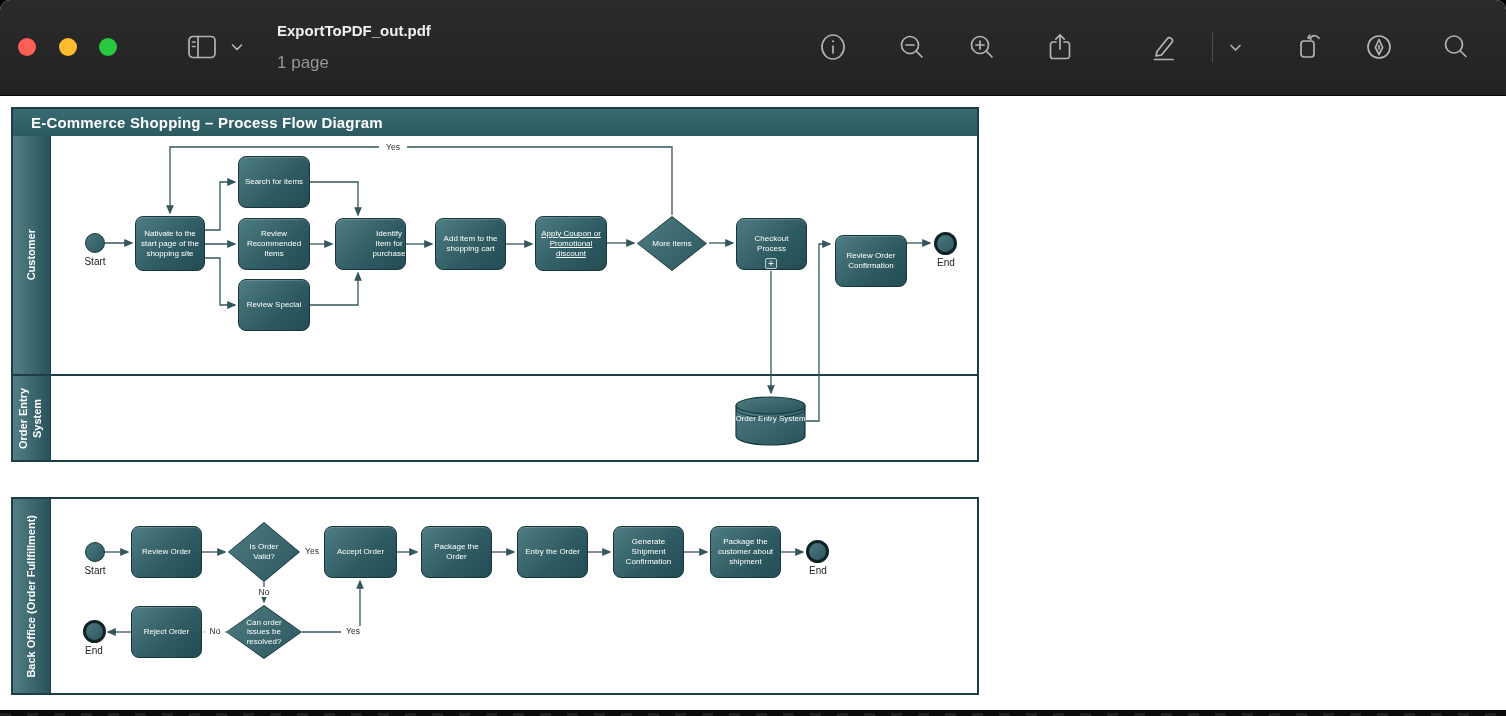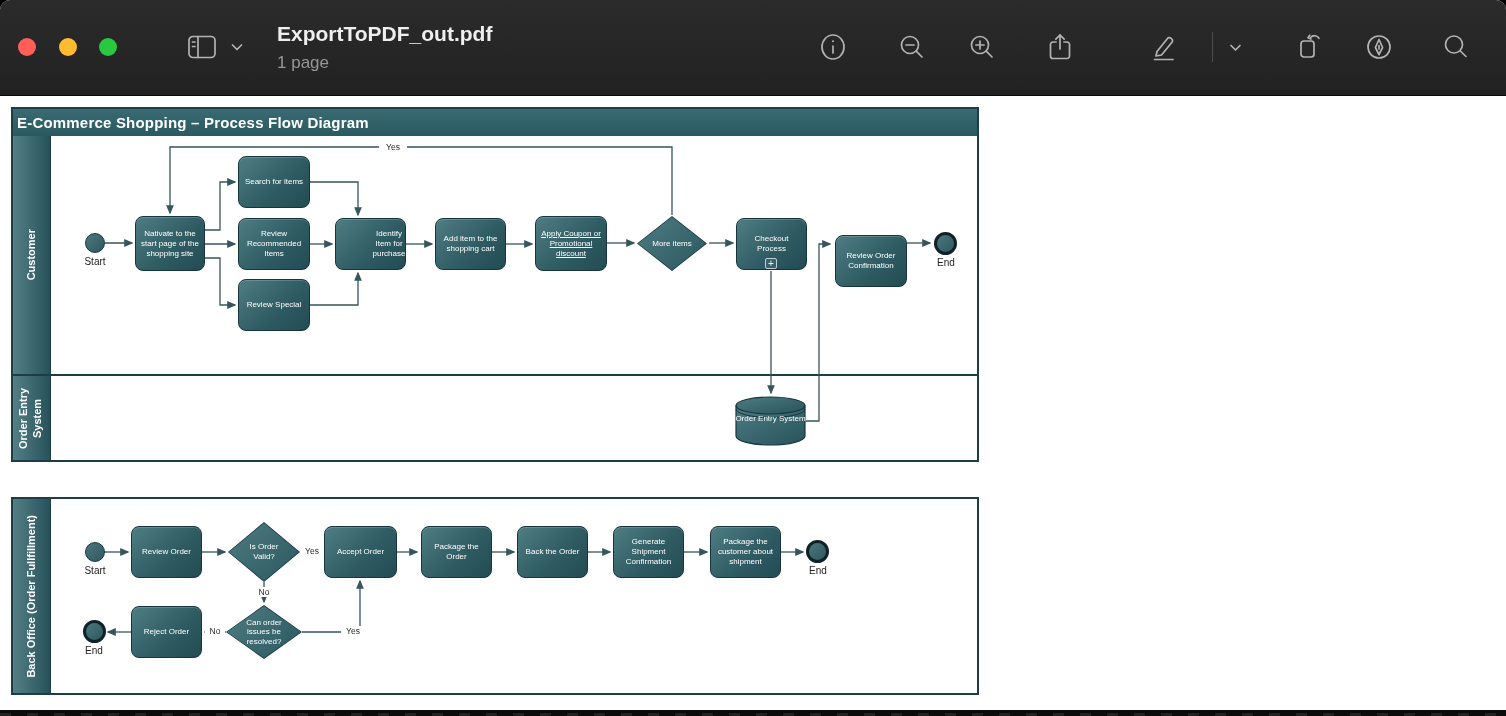--- a/index.html
+++ b/index.html
@@ -9,31 +9,31 @@
   
   .titlebar { position:absolute; left:0; top:0; width:1506px; height:96px;
     background:linear-gradient(180deg,#2b2b2b,#222); border-bottom:1px solid #0a0a0a; }
   .tl { position:absolute; top:38px; width:18px; height:18px; border-radius:50%; }
   .tl.red { left:18px; background:#ff5f57; }
   .tl.yellow { left:59px; background:#febc2e; }
   .tl.green { left:99px; background:#28c840; }
   .tbicon { position:absolute; top:31px; width:32px; height:32px; display:flex; align-items:center; justify-content:center; }
   .tbicon svg { stroke:#b3b3b3; fill:none; stroke-width:1.7; stroke-linecap:round; stroke-linejoin:round; }
   .tb-divider { position:absolute; left:1212px; top:32px; width:1px; height:30px; background:#4d4d4d; }
-  .win-title { position:absolute; left:277px; top:22px; font-size:21px; font-weight:bold; color:#efefef; }
+  .win-title { position:absolute; left:277px; top:22px; font-size:15px; font-weight:bold; color:#efefef; }
   .win-subtitle { position:absolute; left:277px; top:53px; font-size:17px; color:#969696; }
 
   
   .content { position:absolute; left:0; top:97px; width:1506px; height:613px; background:#ffffff; }
 
   
   .dframe { position:absolute; border:2px solid #1d3e45; background:#fff; }
   .dheader { position:absolute; left:0; top:0; right:0; height:27px;
     background:linear-gradient(180deg,#396b72,#2b5960); color:#fff; font-size:15px; font-weight:600;
-    display:flex; align-items:center; padding-left:4px; letter-spacing:.2px; }
+    display:flex; align-items:center; padding-left:18px; letter-spacing:.2px; }
   .lanestrip { position:absolute; width:38px; background:linear-gradient(90deg,#547f85,#28525a);
     border-right:1px solid #1d3e45; display:flex; align-items:center; justify-content:center; }
   .vlabel { writing-mode:vertical-rl; transform:rotate(180deg); color:#fff; font-size:11px; font-weight:bold;
     text-align:center; line-height:1.25; }
   .lanediv { position:absolute; left:0; right:0; height:2px; background:#1d3e45; }
 
   svg.edges { position:absolute; left:0; top:0; pointer-events:none; }
   .edge { stroke:#35565c; stroke-width:1.3; fill:none; }
 
   
@@ -287,21 +287,21 @@
         <div class="dlabel">Is Order Valid?</div>
       </div>
 
       <div class="task" style="left:311px; top:27px; width:73px; height:52px;">
         <span>Accept Order</span>
         </div>
       <div class="task" style="left:408px; top:27px; width:71px; height:52px;">
         <span>Package the Order</span>
         </div>
       <div class="task" style="left:504px; top:27px; width:71px; height:52px;">
-        <span>Back the Order</span>
+        <span>Entry the Order</span>
         </div>
       <div class="task" style="left:600px; top:27px; width:71px; height:52px;">
         <span>Generate Shipment Confirmation</span>
         </div>
       <div class="task" style="left:697px; top:27px; width:71px; height:52px;">
         <span>Package the customer about shipment</span>
         </div>
 
       <div class="circ-end" style="left:793px; top:41px;"></div>
       <div class="nodelabel" style="left:785px; top:66px; width:40px;">End</div>

